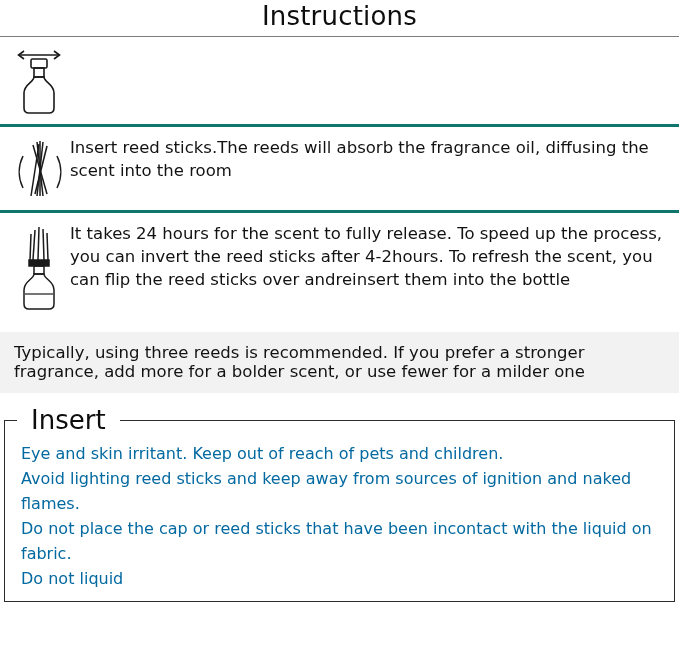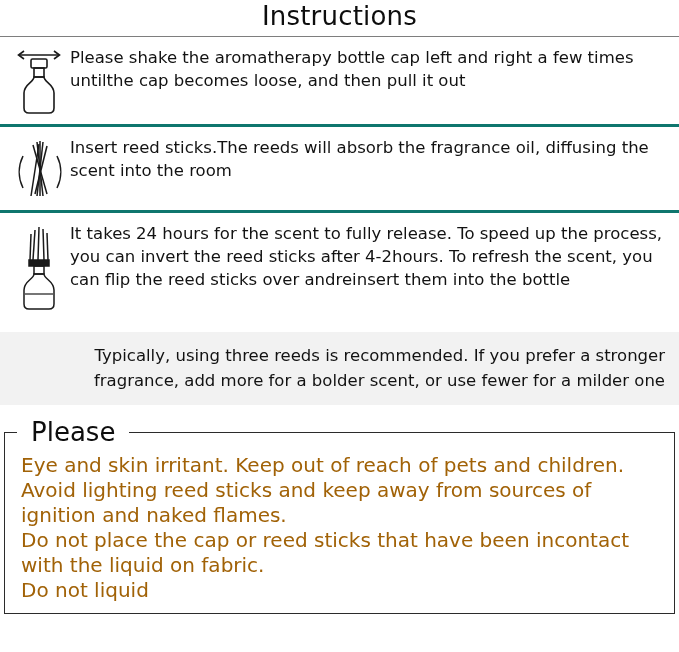--- a/index.html
+++ b/index.html
@@ -66,24 +66,23 @@
   .step-text p {
     margin: 0;
   }
 
   
   .note {
     margin: 10px 0 0 0;
     background: #f2f2f2;
     padding: 11px 14px 12px 14px;
     font-size: 16.5px;
-    line-height: 25px;
+    line-height: 19px;
     color: #121212;
     box-sizing: border-box;
-    text-align: right;
   }
 
   
   .warning {
     margin: 12px 4px 0 4px;
     border: 1px solid #2b2b2b;
     padding: 6px 12px 10px 12px;
     box-sizing: border-box;
   }
   .warning > legend {
@@ -92,23 +91,23 @@
     line-height: 30px;
     font-weight: 400;
     color: #0d0d0d;
   }
   .warning-list {
     margin: 0;
     padding: 0;
     list-style: none;
   }
   .warning-list li {
-    font-size: 20px;
+    font-size: 16px;
     line-height: 25px;
-    color: #a16207;
+    color: #0369a1;
     padding-left: 4px;
   }
 
   svg { display: block; }
 </style>
 </head>
 <body>
 
 <div class="page">
 
@@ -123,23 +122,20 @@
           <line x1="6" y1="9" x2="46" y2="9"></line>
           <polyline points="11,5 5.5,9 11,13" fill="none"></polyline>
           <polyline points="41,5 46.5,9 41,13" fill="none"></polyline>
 
           <rect x="18" y="13" width="16" height="9" rx="1.5"></rect>
 
           <rect x="21" y="22" width="10" height="9"></rect>
 
           <path d="M21 31 C21 36, 11 38, 11 47 L11 62 Q11 67 16 67 L36 67 Q41 67 41 62 L41 47 C41 38, 31 36, 31 31 Z"></path>
         </svg>
-      </div>
-      <div class="step-text">
-        <p>Please shake the aromatherapy bottle cap left and right a few times untilthe cap becomes loose, and then pull it out</p>
       </div>
     </div>
 
     <div class="step">
       <div class="step-icon">
         <svg width="52" height="66" viewBox="0 0 52 66" fill="none" stroke="#1a1a1a" stroke-width="1.5">
 
           <line x1="26" y1="8" x2="18" y2="60"></line>
           <line x1="30" y1="6" x2="24" y2="60"></line>
           <line x1="24" y1="6" x2="30" y2="60"></line>
@@ -178,21 +174,21 @@
       <div class="step-text">
         <p>It takes 24 hours for the scent to fully release. To speed up the process, you can invert the reed sticks after 4-2hours. To refresh the scent, you can flip the reed sticks over andreinsert them into the bottle</p>
       </div>
     </div>
 
   </div>
 
   <div class="note">Typically, using three reeds is recommended. If you prefer a stronger fragrance, add more for a bolder scent, or use fewer for a milder one</div>
 
   <fieldset class="warning">
-    <legend>Please</legend>
+    <legend>Insert</legend>
     <ul class="warning-list">
       <li>Eye and skin irritant. Keep out of reach of pets and children.</li>
       <li>Avoid lighting reed sticks and keep away from sources of ignition and naked flames.</li>
       <li>Do not place the cap or reed sticks that have been incontact with the liquid on fabric.</li>
       <li>Do not liquid</li>
     </ul>
   </fieldset>
 
 </div>
 

